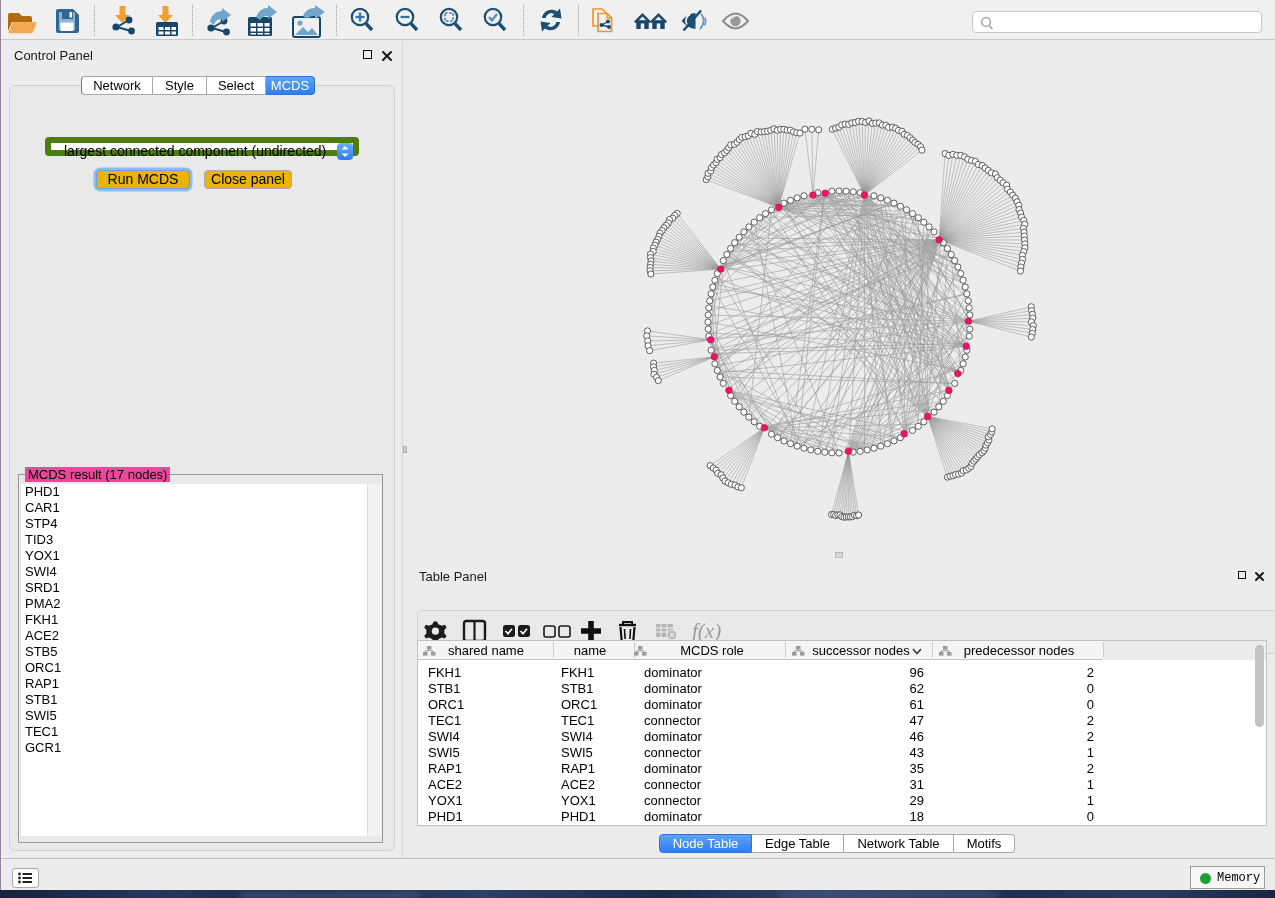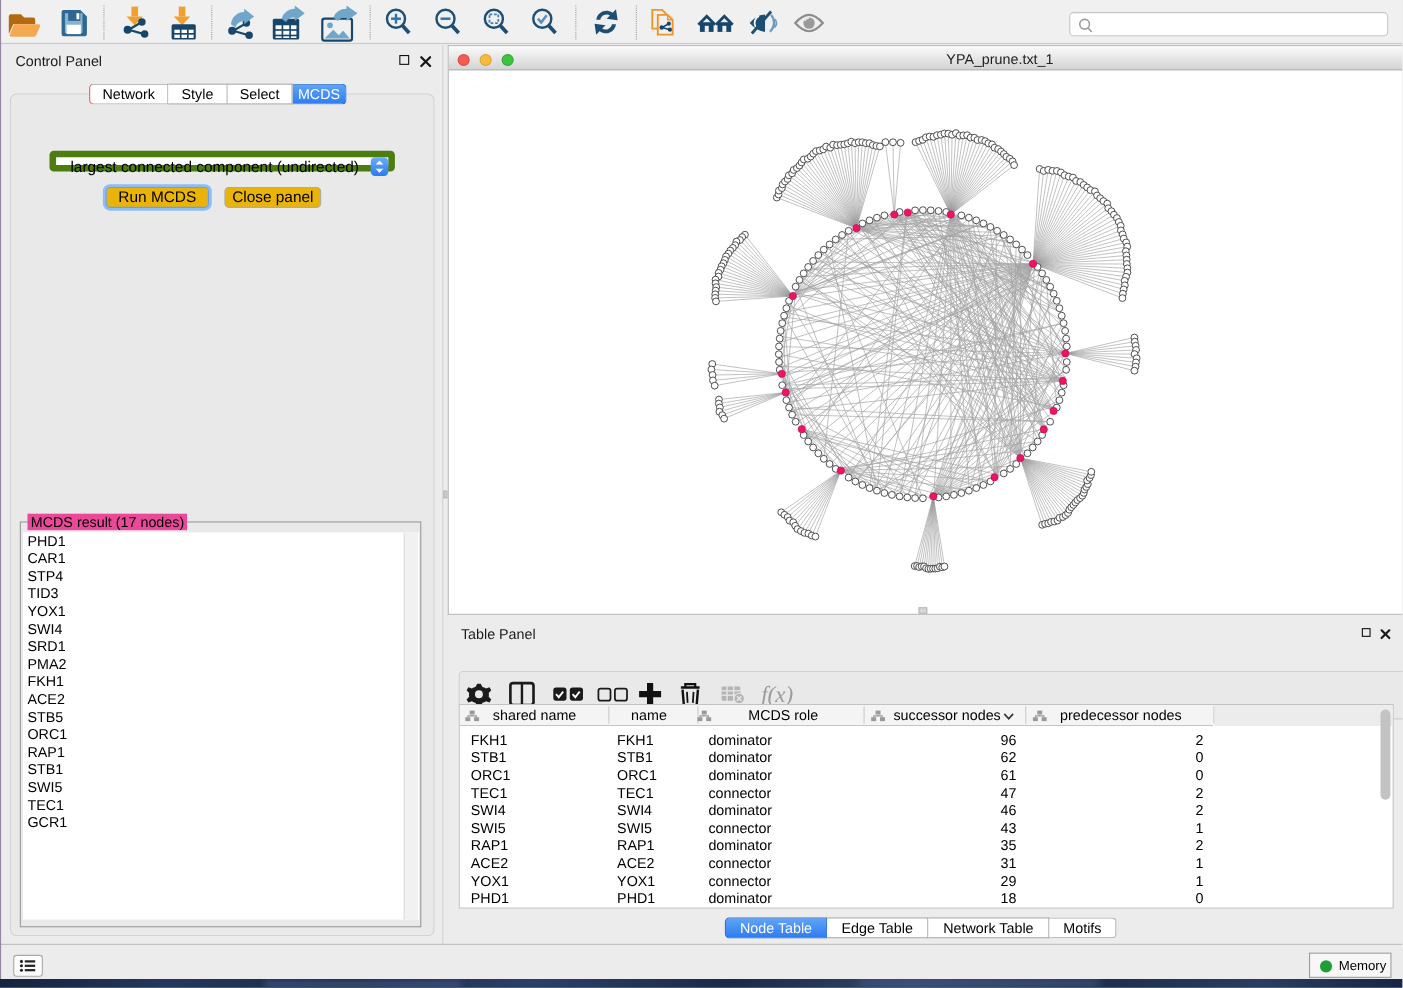--- a/index.html
+++ b/index.html
@@ -48,21 +48,21 @@
   .trow .c1 { position:absolute; left:10px; } .trow .c2 { position:absolute; left:143px; }
   .trow .c3 { position:absolute; left:226px; }
   .trow .c4 { position:absolute; left:360px; width:146px; text-align:right; }
   .trow .c5 { position:absolute; left:530px; width:146px; text-align:right; }
   #tp-scroll { position:absolute; right:1px; top:4px; width:11px; height:180px; }
   #tp-thumb { position:absolute; left:1px; top:0; width:9px; height:82px; background:#c3c3c3; border-radius:5px; }
   #tabs2 { position:absolute; left:252px; top:275px; display:flex; }
   
   #statusbar { left:0; top:858px; width:1275px; height:32px; background:#ececec; border-top:1px solid #bdbdbd; }
   #menustatebtn { position:absolute; left:12px; top:9px; width:27px; height:20px; background:#fdfdfd; border:1px solid #a9a9a9; border-radius:3px; }
-  #membtn { position:absolute; left:1190px; top:7px; width:75px; height:23px; background:#f7f7f7; border:1px solid #9c9c9c; font-size:12px; color:#000; }
+  #membtn { position:absolute; left:1190px; top:7px; width:75px; height:23px; background:#f7f7f7; border:1px solid #9c9c9c; font-size:12px; color:#000;font-family:Liberation Mono, monospace; }
   #membtn .dot { position:absolute; left:9px; top:6px; width:11px; height:11px; border-radius:50%; background:#1e9e34; }
   #membtn .t { position:absolute; left:26px; top:4px; }
   #wallpaper { left:0; top:890px; width:1275px; height:8px; background:#1d2a47; overflow:hidden; }
 </style>
 </head>
 <body>
 <div id="stage">
 
 <div id="toolbar" class="abs">
 <svg width="770" height="40" style="position:absolute;left:0;top:0">
@@ -236,28 +236,20 @@
           <div class="it">TEC1</div>
       <div class="it">GCR1</div>
     </div>
     <div id="mscroll"></div>
   </div>
 </div>
 <div id="vsplit" class="abs">
       <div style="position:absolute;left:0px;top:405px;width:4px;height:7px;background:#cfcfcf;border:1px solid #b5b5b5"></div>
     </div>
 
-<div id="netframe" class="abs">
-  <div id="nettitle">
-    <div class="tl" style="left:8px;background:#f45c52;border:0.5px solid #d94a42;"></div>
-    <div class="tl" style="left:28px;background:#f6bb3c;border:0.5px solid #dfa133;"></div>
-    <div class="tl" style="left:48px;background:#3dc43f;border:0.5px solid #2fa836;"></div>
-    <div class="t">YPA_prune.txt_1</div>
-  </div>
-</div>
 
 <div class="abs" style="left:835px;top:552px;width:8px;height:6px;background:#d6d6d6;border:1px solid #b8b8b8"></div>
 
 <svg width="868" height="494" viewBox="407 64 868 494" style="position:absolute;left:407px;top:64px">
 <g stroke="#898989" stroke-width="0.62" opacity="0.78">
 <line x1="939.1" y1="239.8" x2="738.4" y2="238.1"></line>
 <line x1="939.1" y1="239.8" x2="733.2" y2="244.8"></line>
 <line x1="939.1" y1="239.8" x2="728.5" y2="251.7"></line>
 <line x1="939.1" y1="239.8" x2="721.4" y2="264.4"></line>
 <line x1="939.1" y1="239.8" x2="718.3" y2="271.0"></line>

